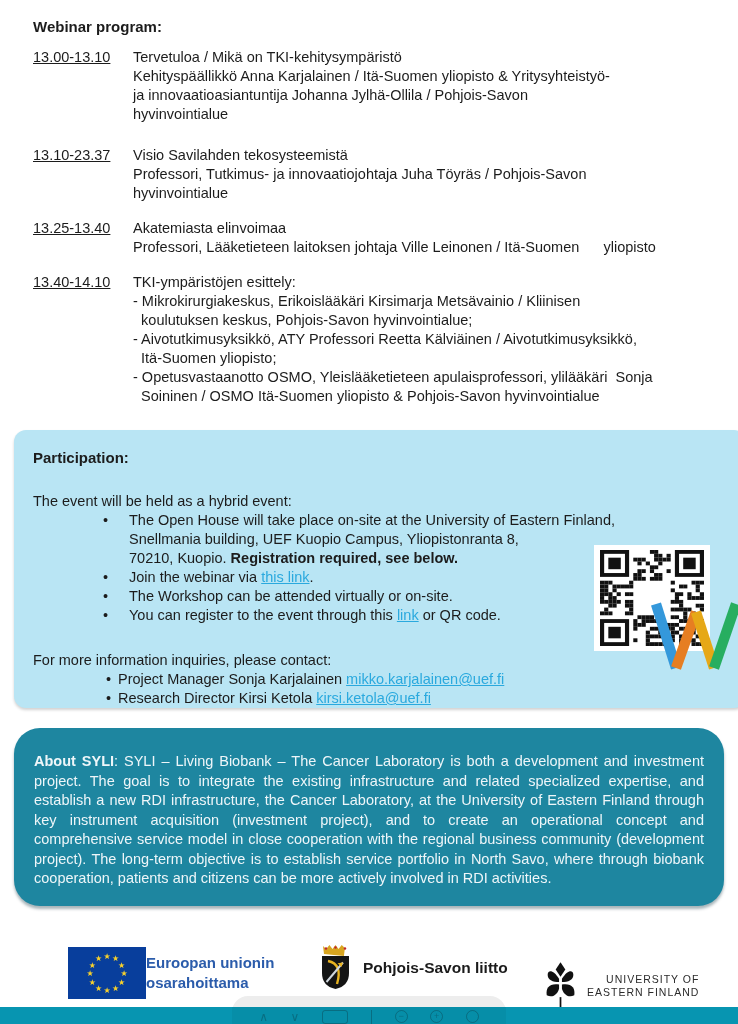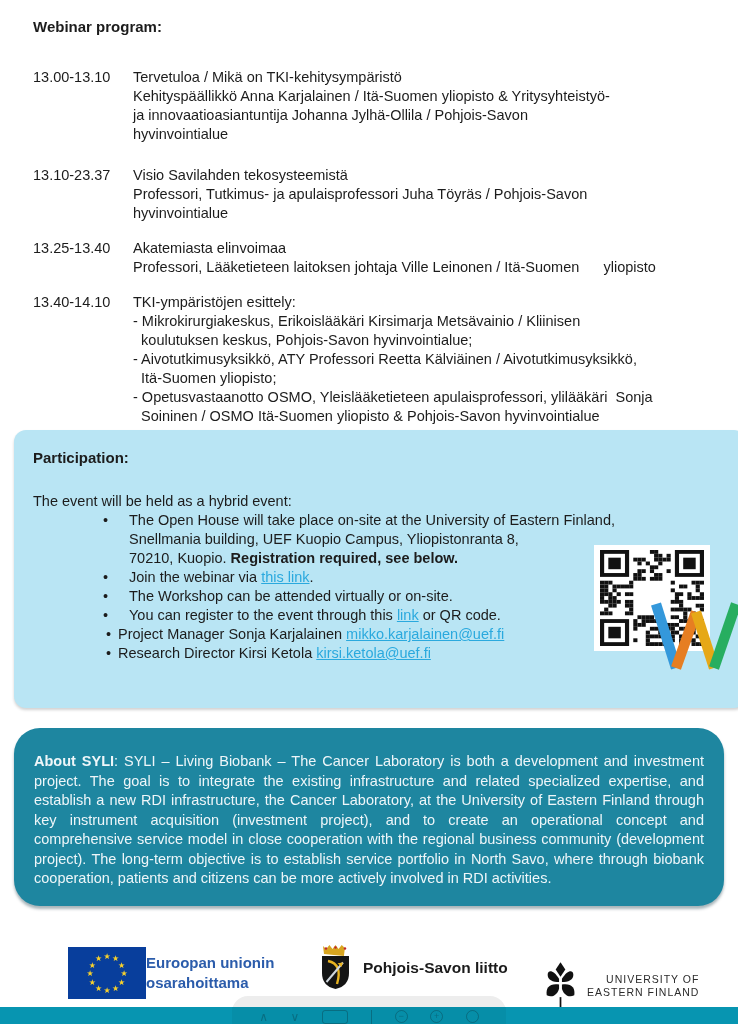--- a/index.html
+++ b/index.html
@@ -2,23 +2,23 @@
 <html style="--participation-bg: #b9e5f4; --about-bg: #1e86a0; --bottom-bar: #0795b1; --link: #2aa9de; --eu-blue: #2b5cab; --eu-flag: #083e9c; --eu-star: #f8d12c;"><head>
 <meta charset="utf-8">
 <style>
   html,body{margin:0;padding:0;background:#fff;}
   .page{position:relative;width:738px;height:1024px;background:#fff;overflow:hidden;
         font-family:"Liberation Sans","DejaVu Sans",sans-serif;color:#1c1c1c;}
   .prewrap{white-space:pre-wrap;}
 
   
   .program{position:absolute;left:33px;top:17px;right:20px;}
-  .program-title{font-size:15px;font-weight:bold;line-height:19px;margin:0 0 32px 0;}
+  .program-title{font-size:15px;font-weight:bold;line-height:19px;margin:0 0 12px 0;}
   .program-item{display:flex;font-size:14.5px;line-height:19px;}
-  .program-item .time{flex:none;width:100px;}
+  .program-item .time{flex:none;width:100px;text-decoration:underline;}
   .program-item .desc{flex:1;}
   .mb22{margin-bottom:22px}.mb16{margin-bottom:16px}
 
   
   .participation{position:absolute;left:14px;top:430px;width:732px;height:278px;
     background:var(--participation-bg,#b9e5f4);border-radius:12px;box-sizing:border-box;
     padding:18px 19px 0 19px;box-shadow:0 2px 3px rgba(0,0,0,0.18);}
   .participation h2{font-size:15px;font-weight:bold;line-height:19px;margin:0 0 25px 0;}
   .participation .intro{font-size:14.5px;line-height:19px;margin:0;}
   ul.blist{list-style:none;margin:0;padding:0;font-size:14.5px;line-height:19px;}
@@ -79,21 +79,21 @@
     <div class="program-item mb22">
       <div class="time">13.00-13.10</div>
       <div class="desc prewrap">Tervetuloa / Mikä on TKI-kehitysympäristö
 Kehityspäällikkö Anna Karjalainen / Itä-Suomen yliopisto &amp; Yritysyhteistyö-
 ja innovaatioasiantuntija Johanna Jylhä-Ollila / Pohjois-Savon
 hyvinvointialue</div>
     </div>
     <div class="program-item mb16">
       <div class="time">13.10-23.37</div>
       <div class="desc prewrap">Visio Savilahden tekosysteemistä
-Professori, Tutkimus- ja apulaisprofessori Juha Töyräs / Pohjois-Savon
+Professori, Tutkimus- ja innovaatiojohtaja Juha Töyräs / Pohjois-Savon
 hyvinvointialue</div>
     </div>
     <div class="program-item mb16">
       <div class="time">13.25-13.40</div>
       <div class="desc prewrap">Akatemiasta elinvoimaa
 Professori, Lääketieteen laitoksen johtaja Ville Leinonen / Itä-Suomen      yliopisto</div>
     </div>
     <div class="program-item">
       <div class="time">13.40-14.10</div>
       <div class="desc prewrap">TKI-ympäristöjen esittely:
@@ -124,20 +124,21 @@
       <li>
         <span class="marker">•</span>
         <span>The Workshop can be attended virtually or on-site.</span>
       </li>
       <li>
         <span class="marker">•</span>
         <span><span>You can register to the event through this </span><a class="doclink">link</a><span> or QR code.</span></span>
       </li>
     </ul>
 
+    <p class="contact-heading">For more information inquiries, please contact:</p>
     <ul class="blist contact-bullets">
       <li>
         <span class="marker">•</span>
         <span><span>Project Manager Sonja Karjalainen </span><a class="doclink">mikko.karjalainen@uef.fi</a></span>
       </li>
       <li>
         <span class="marker">•</span>
         <span><span>Research Director Kirsi Ketola </span><a class="doclink">kirsi.ketola@uef.fi</a></span>
       </li>
     </ul>

